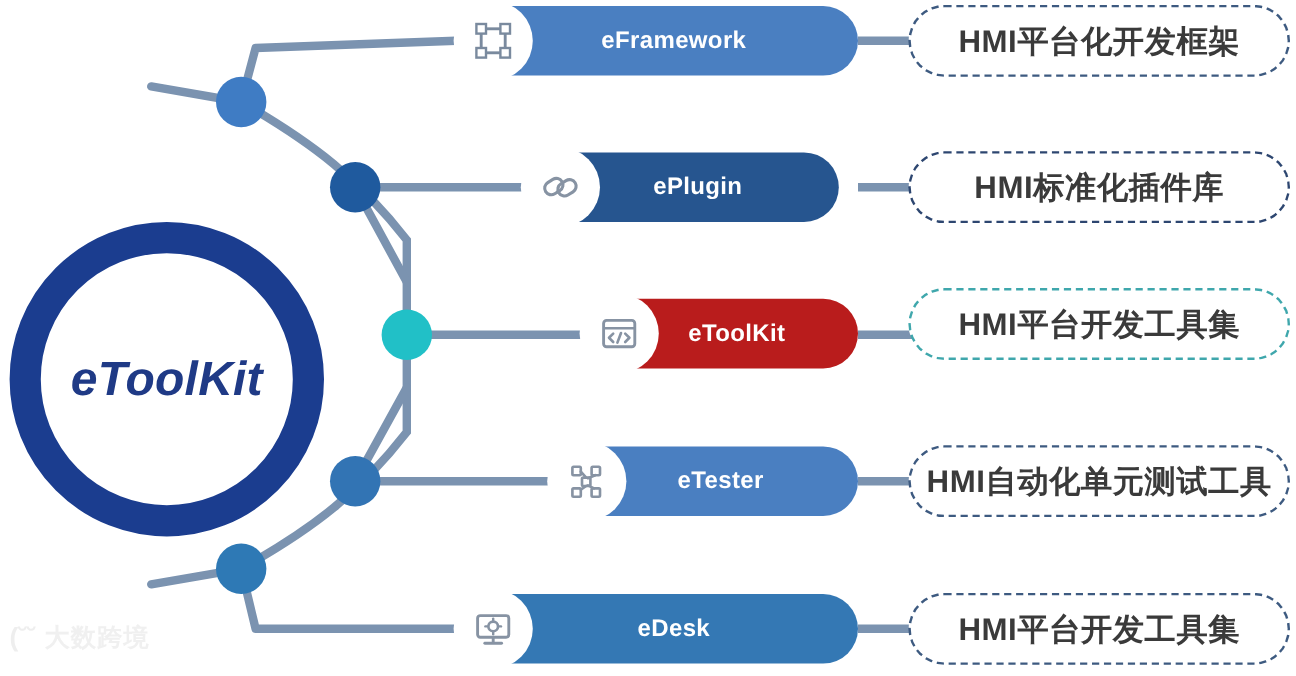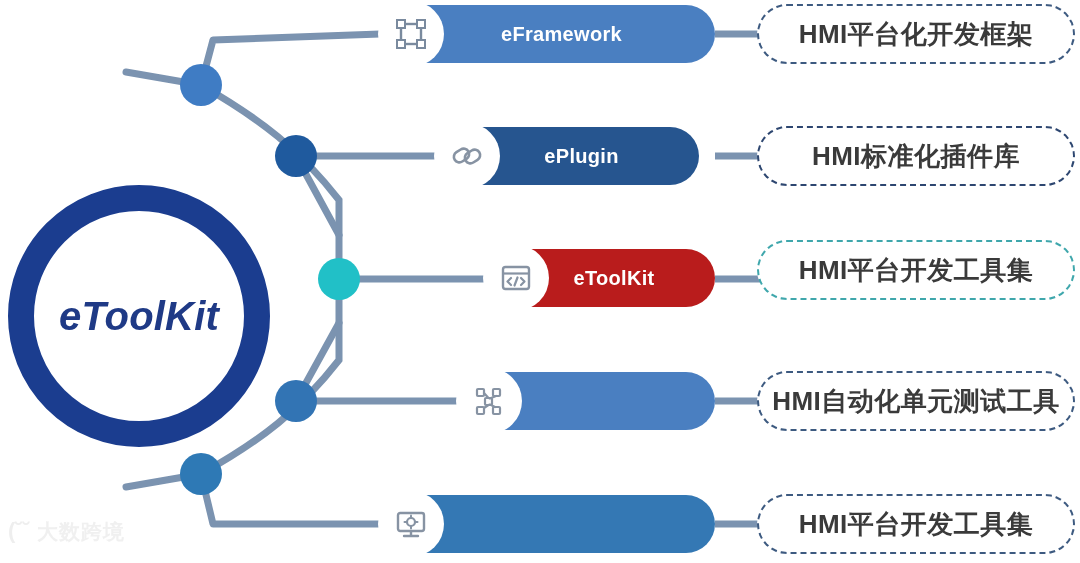--- a/index.html
+++ b/index.html
@@ -227,40 +227,42 @@
         <g fill="none" stroke="#8793a3" stroke-width="2.2">
           <rect x="8" y="8" width="7" height="7" rx="1"></rect>
           <rect x="24" y="8" width="7" height="7" rx="1"></rect>
           <rect x="16" y="17" width="7" height="7" rx="1"></rect>
           <rect x="8" y="26" width="7" height="7" rx="1"></rect>
           <rect x="24" y="26" width="7" height="7" rx="1"></rect>
           <path d="M15,12 L19.5,17 M27,15 L21,17.5 M19.5,24 L15,27 M21,23.5 L26,26" stroke-linecap="round"></path>
         </g>
       </svg>
     </div>
+    <div class="pill-text">eTester</div>
   </div>
   <div class="labelbox" style="top:371px; border-color:#3d5a80;text-align:center;">
     <span>HMI自动化单元测试工具</span>
   </div>
 
   <div class="pill" style="left:380px; top:495px; width:335px; background:#3478b4;">
     <div class="pill-icon">
       <svg width="40" height="40" viewBox="0 0 40 40">
         <rect x="7" y="9" width="26" height="18" rx="2.2" fill="none" stroke="#8793a3" stroke-width="2.4"></rect>
         <line x1="20" y1="27" x2="20" y2="32" stroke="#8793a3" stroke-width="2.4"></line>
         <line x1="13" y1="32" x2="27" y2="32" stroke="#8793a3" stroke-width="2.4" stroke-linecap="round"></line>
         <circle cx="20" cy="18" r="4" fill="none" stroke="#8793a3" stroke-width="2.2"></circle>
         <g stroke="#8793a3" stroke-width="2" stroke-linecap="round">
           <line x1="20" y1="11.5" x2="20" y2="13.5"></line>
           <line x1="20" y1="22.5" x2="20" y2="24.5"></line>
           <line x1="13.5" y1="18" x2="15.5" y2="18"></line>
           <line x1="24.5" y1="18" x2="26.5" y2="18"></line>
         </g>
       </svg>
     </div>
+    <div class="pill-text">eDesk</div>
   </div>
   <div class="labelbox" style="top:494px; border-color:#3d5a80;">
     <span>HMI平台开发工具集</span>
   </div>
 
   <div class="watermark">
     <div class="watermark-mark">(˘˘</div>
     <div class="watermark-text">大数跨境</div>
   </div>
 

